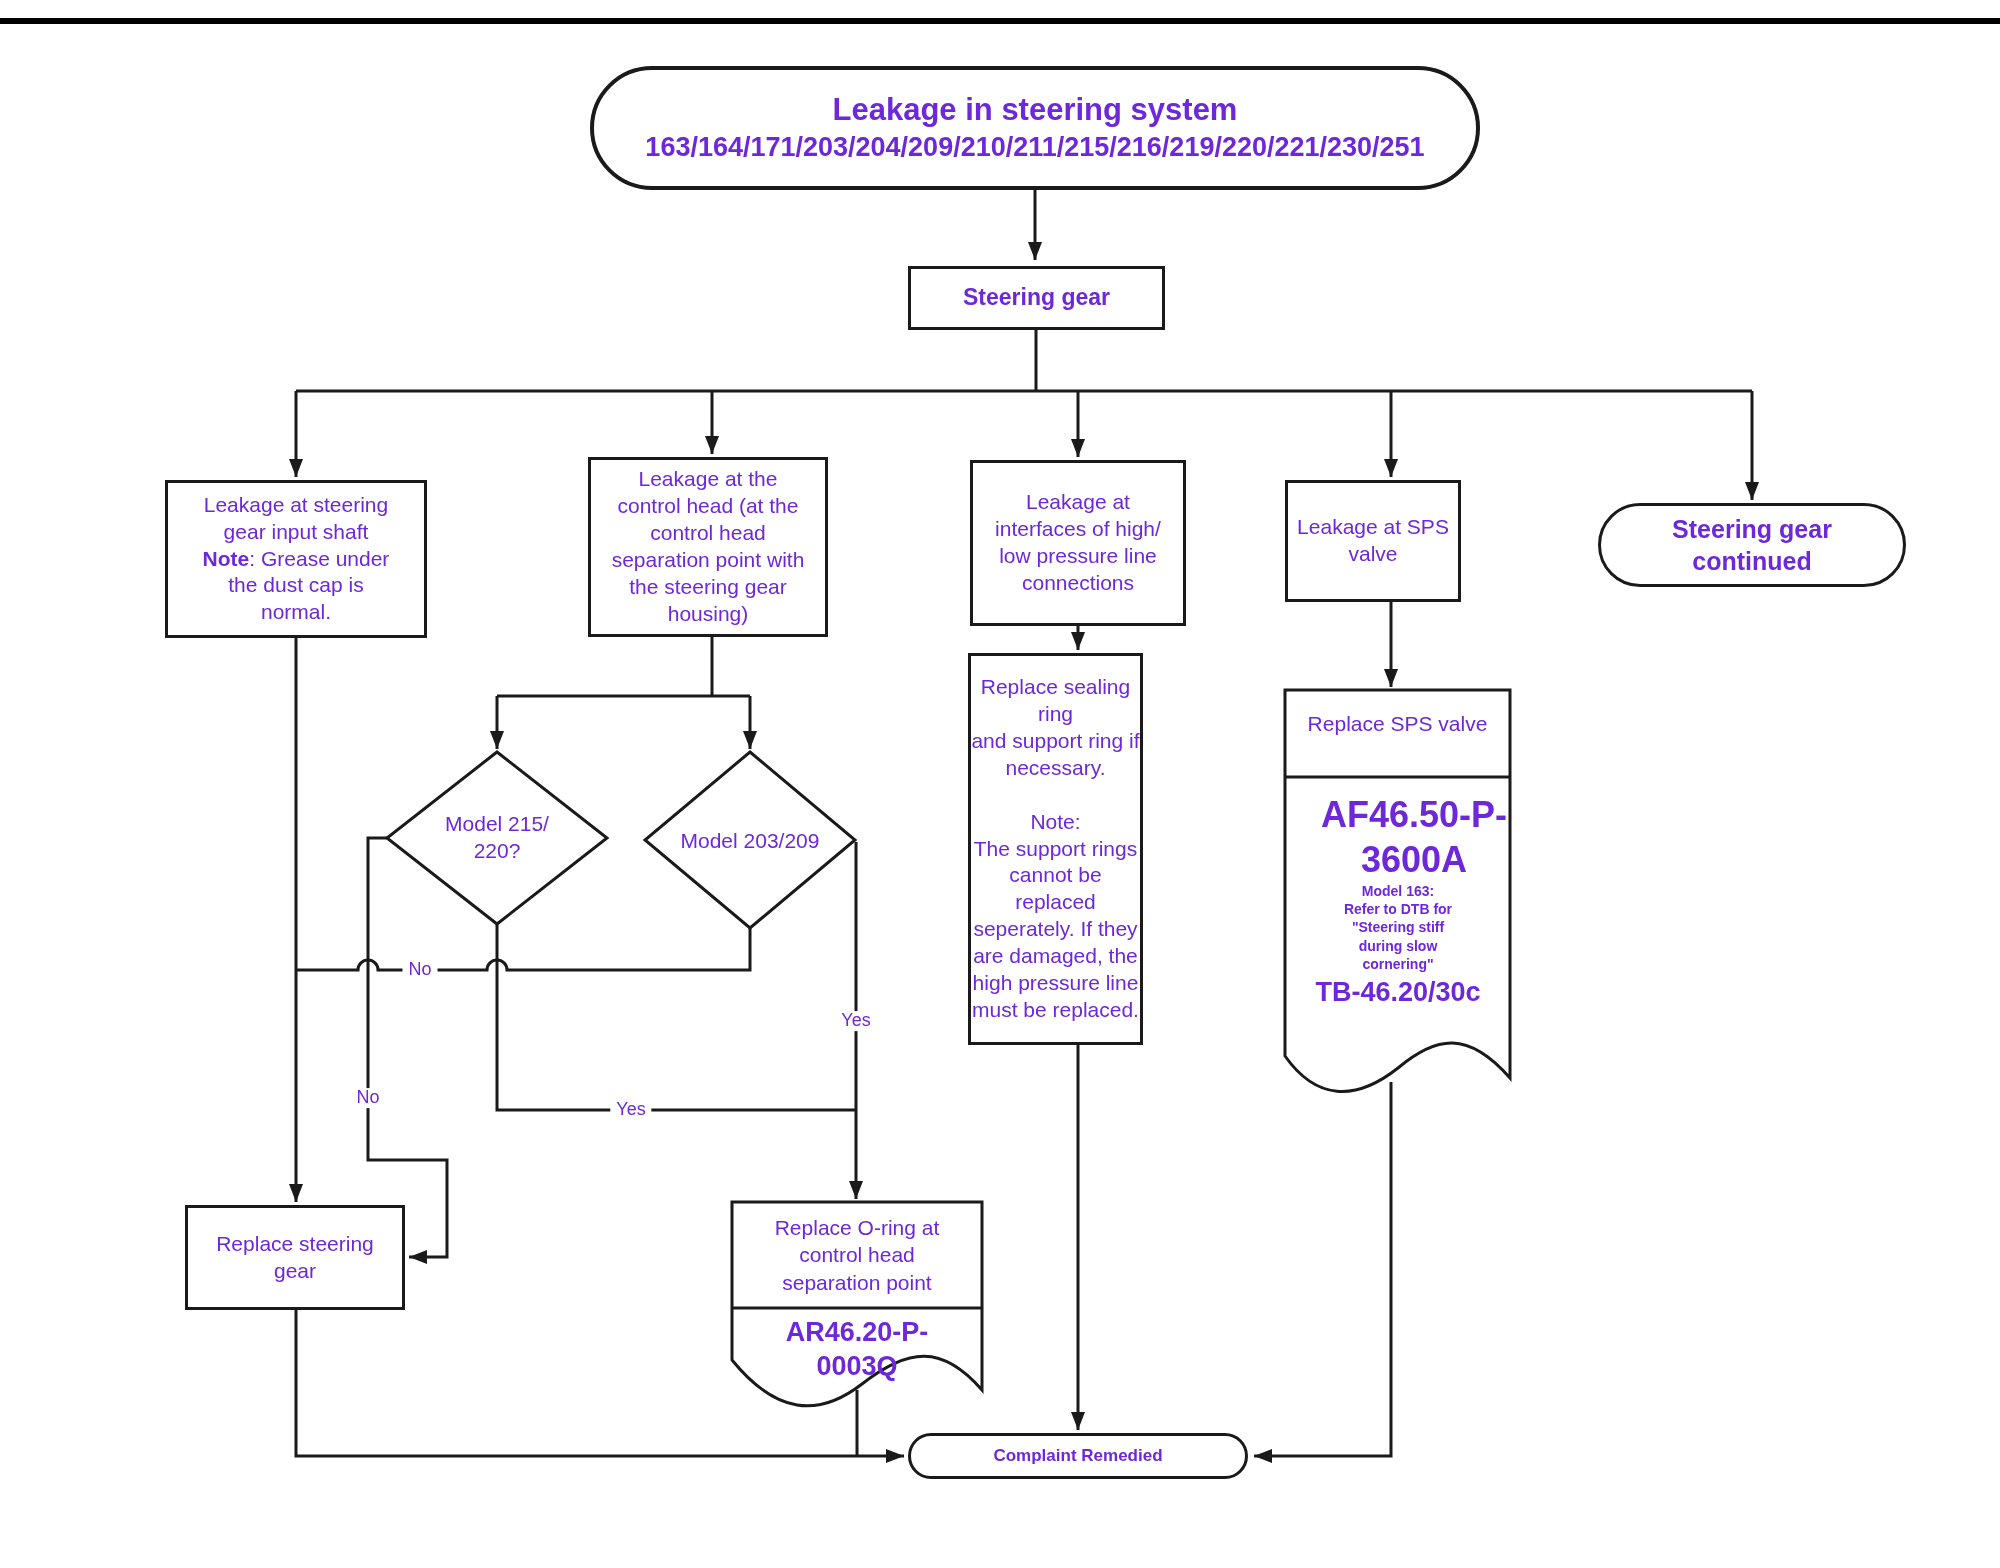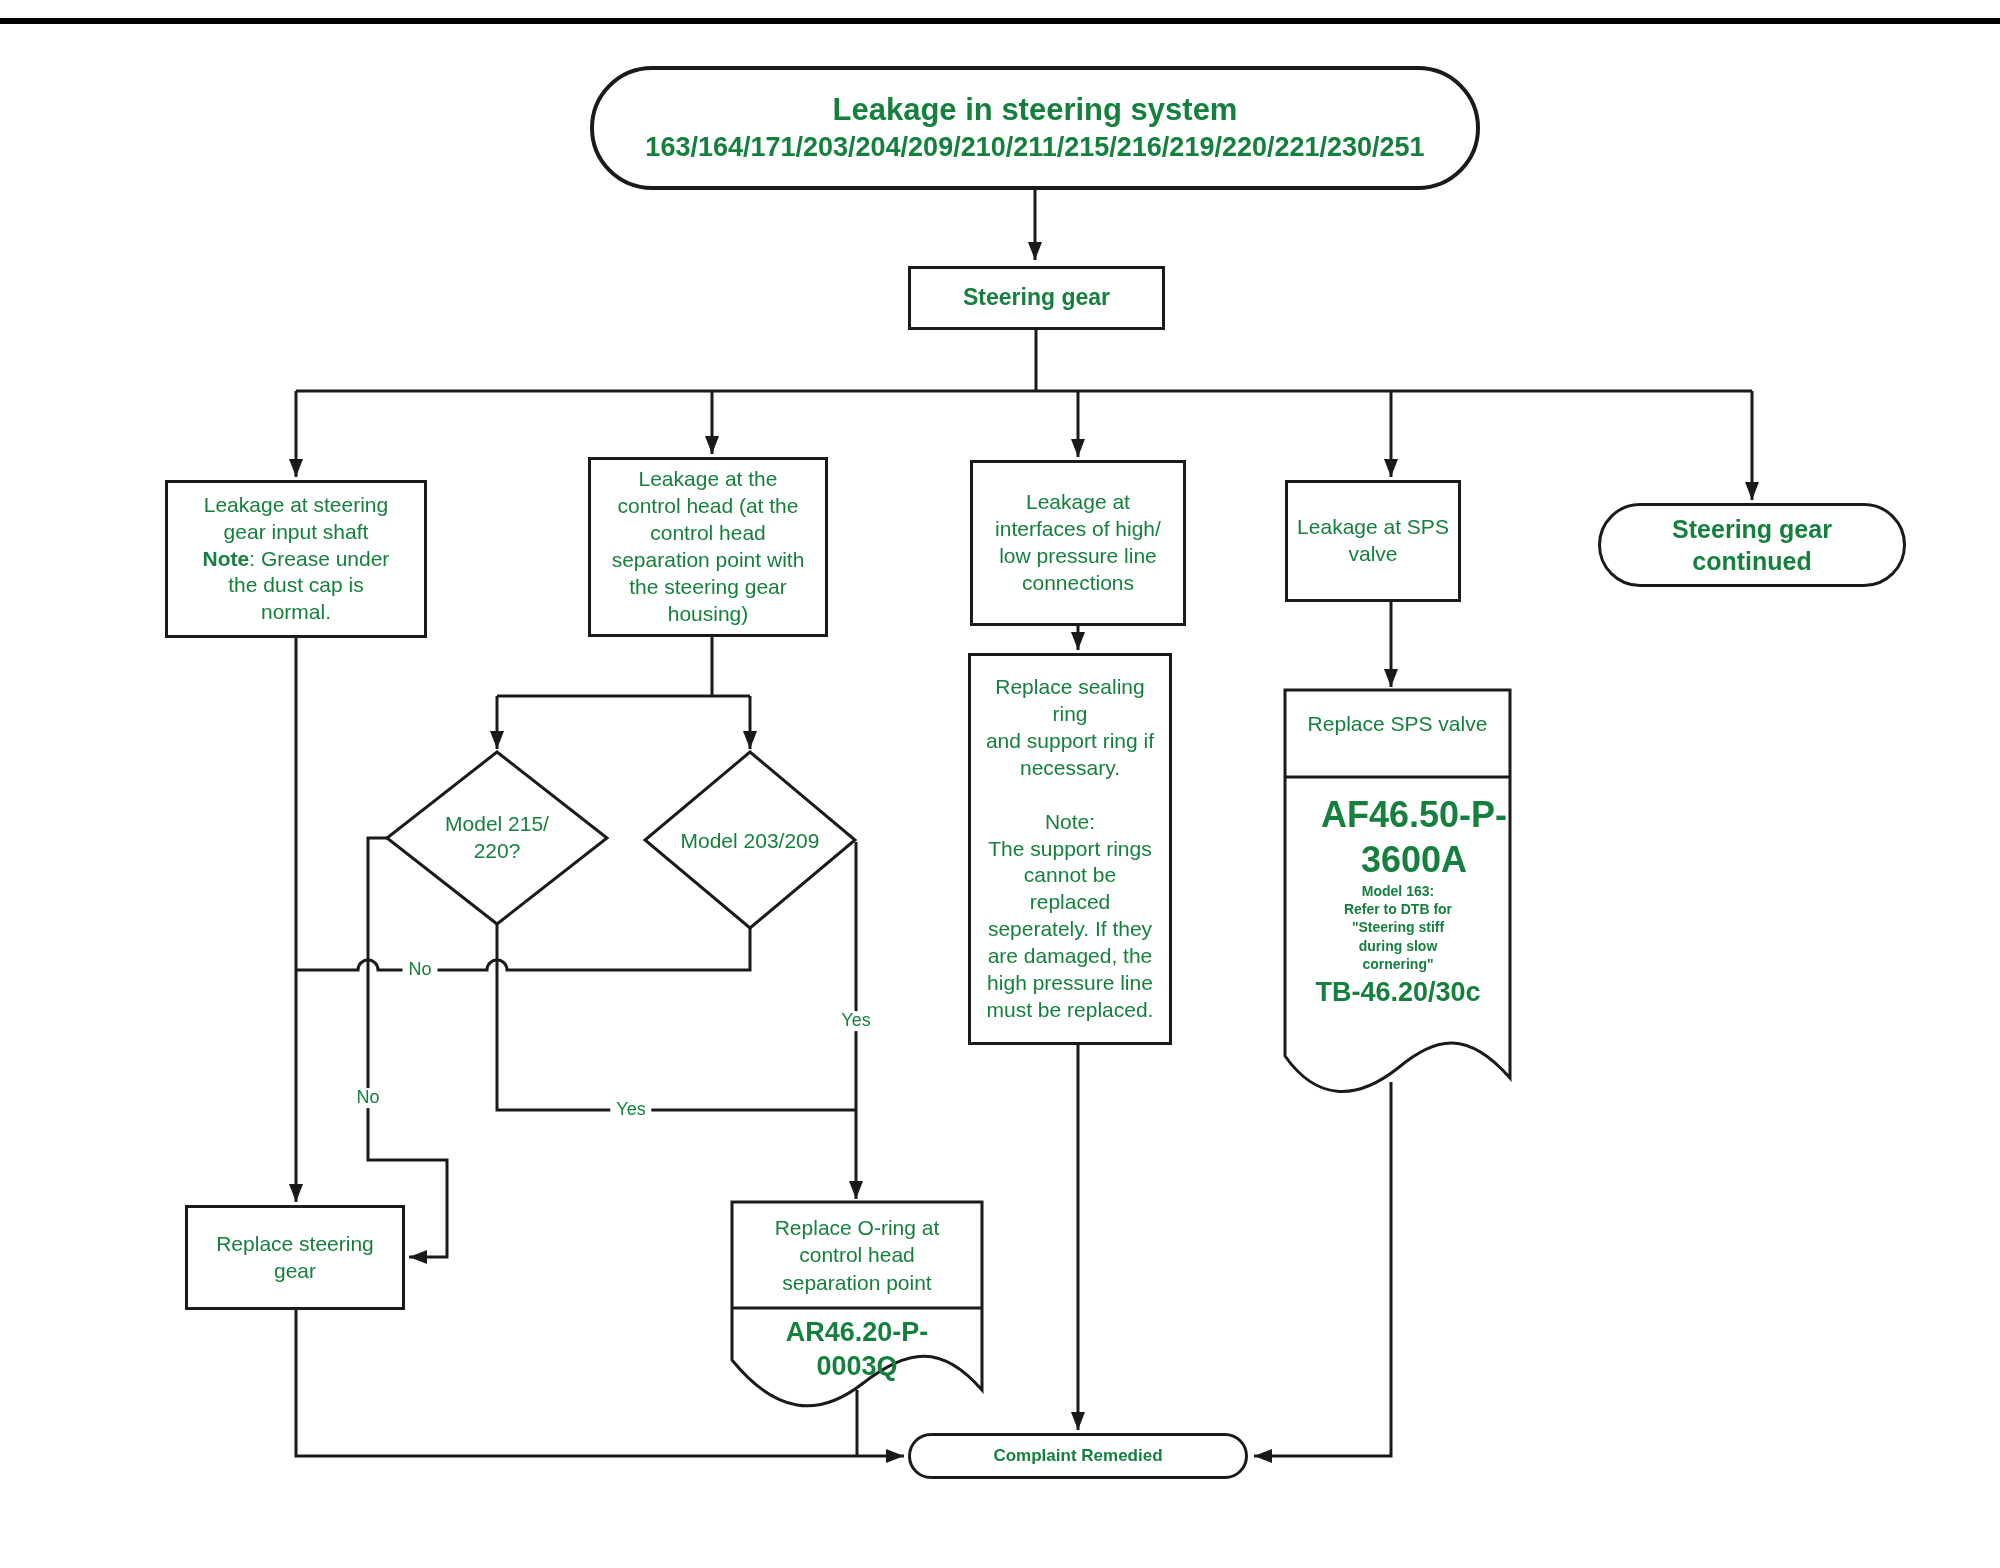--- a/index.html
+++ b/index.html
@@ -1,17 +1,17 @@
 <!DOCTYPE html>
 <html><head>
 <meta charset="utf-8">
 <style>
   html,body{margin:0;padding:0;background:#ffffff;}
   .canvas{position:relative;width:2000px;height:1568px;background:#ffffff;overflow:hidden;
-          font-family:"Liberation Sans",sans-serif;color:#15803d;}
+          font-family:"Liberation Sans",sans-serif;color:#6d28d9;}
   .toprule{position:absolute;left:0;top:18px;width:2000px;height:6px;background:#000;}
   svg.layer{position:absolute;left:0;top:0;}
   .node{position:absolute;border:3px solid #1a1a1a;background:#fff;display:flex;
         align-items:center;justify-content:center;text-align:center;
         font-size:21px;line-height:1.28;box-sizing:border-box;}
   .stadium{border-radius:999px;}
   .pre{white-space:pre-line;}
   .overlay{position:absolute;text-align:center;line-height:1.3;font-size:21px;}
   .title-line1{font-weight:700;font-size:31px;line-height:1.25;}
   .title-line2{font-weight:700;font-size:27px;line-height:1.3;}
@@ -131,21 +131,21 @@
   </div>
 
   <div class="overlay" style="left:407px;top:810px;width:180px;">
     <span class="pre">Model 215/
 220?</span>
   </div>
   <div class="overlay" style="left:650px;top:827px;width:200px;">
     <span>Model 203/209</span>
   </div>
 
-  <div class="node" style="left:968px;top:653px;width:204px;height:392px;">
+  <div class="node" style="left:968px;top:653px;width:175px;height:392px;">
     <span class="pre">Replace sealing
 ring
 and support ring if
 necessary.
 
 Note:
 The support rings
 cannot be
 replaced
 seperately. If they

